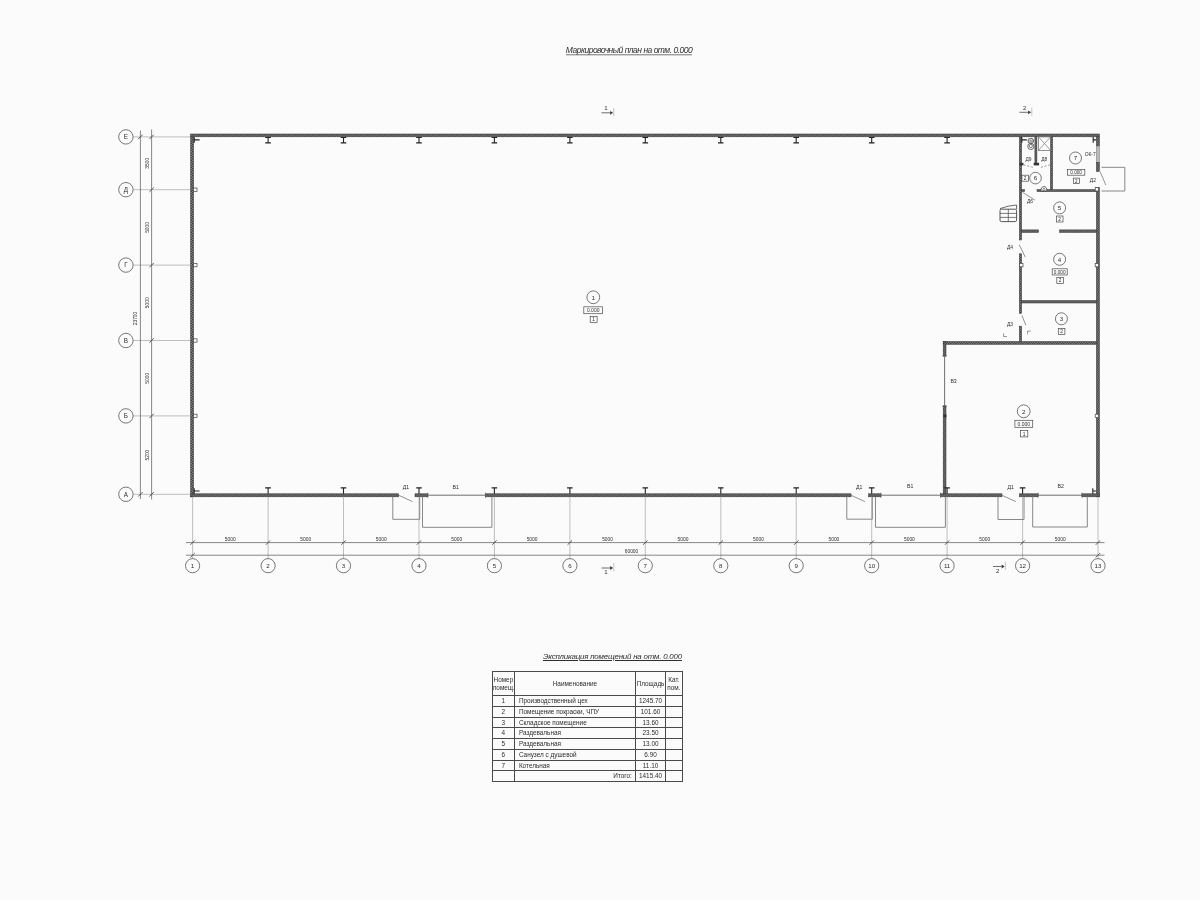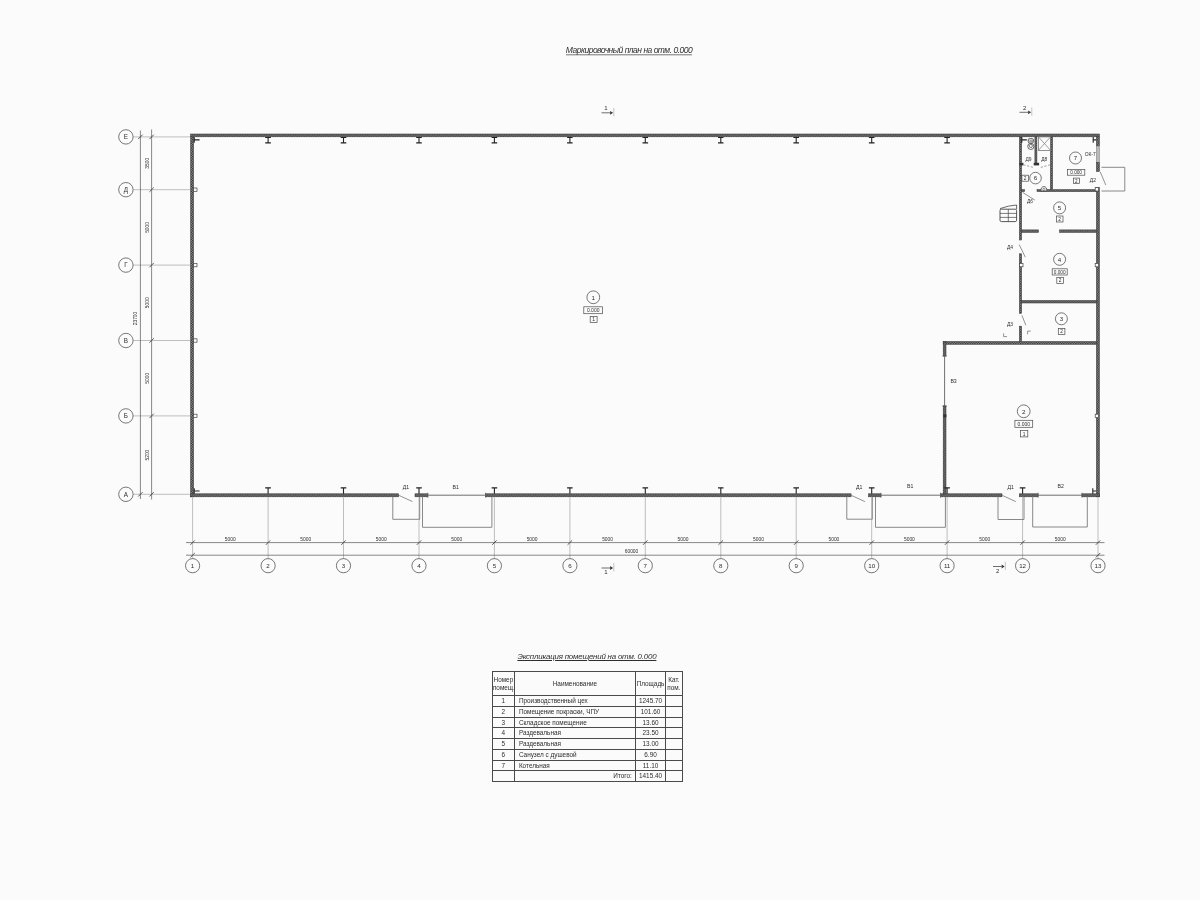--- a/index.html
+++ b/index.html
@@ -1,18 +1,18 @@
 <!DOCTYPE html>
 <html><head><meta charset="utf-8">
 <style>
 html,body{margin:0;padding:0;background:#fbfbfb;width:1200px;height:900px;overflow:hidden;
 font-family:"Liberation Sans",sans-serif;}
 #plan{position:absolute;left:0;top:0;}
 #tblwrap{position:absolute;left:491.9px;top:651.8px;width:190px;}
-#tbltitle{font-style:italic;font-size:7.9px;letter-spacing:-0.2px;text-align:center;color:#2e2e2e;
+#tbltitle{font-style:italic;font-size:7.9px;letter-spacing:-0.2px;text-align:right;color:#2e2e2e;
 text-decoration:underline;line-height:9px;margin-bottom:10.5px;white-space:nowrap;}
 table{border:1.1px solid #4a4a4a;border-collapse:collapse;table-layout:fixed;width:189.8px;font-size:6.4px;color:#2e2e2e;}
 td,th{border:0.9px solid #4a4a4a;padding:0;line-height:9.75px;height:9.75px;overflow:hidden;
 white-space:nowrap;font-weight:normal;}
 th{height:22.8px;line-height:8px;text-align:center;}
 td.c{text-align:center;} td.l{text-align:left;padding-left:4px;} td.r{text-align:right;padding-right:3px;}
 </style></head>
 <body>
 
 <svg id="plan" width="1200" height="900" viewBox="0 0 1200 900">

